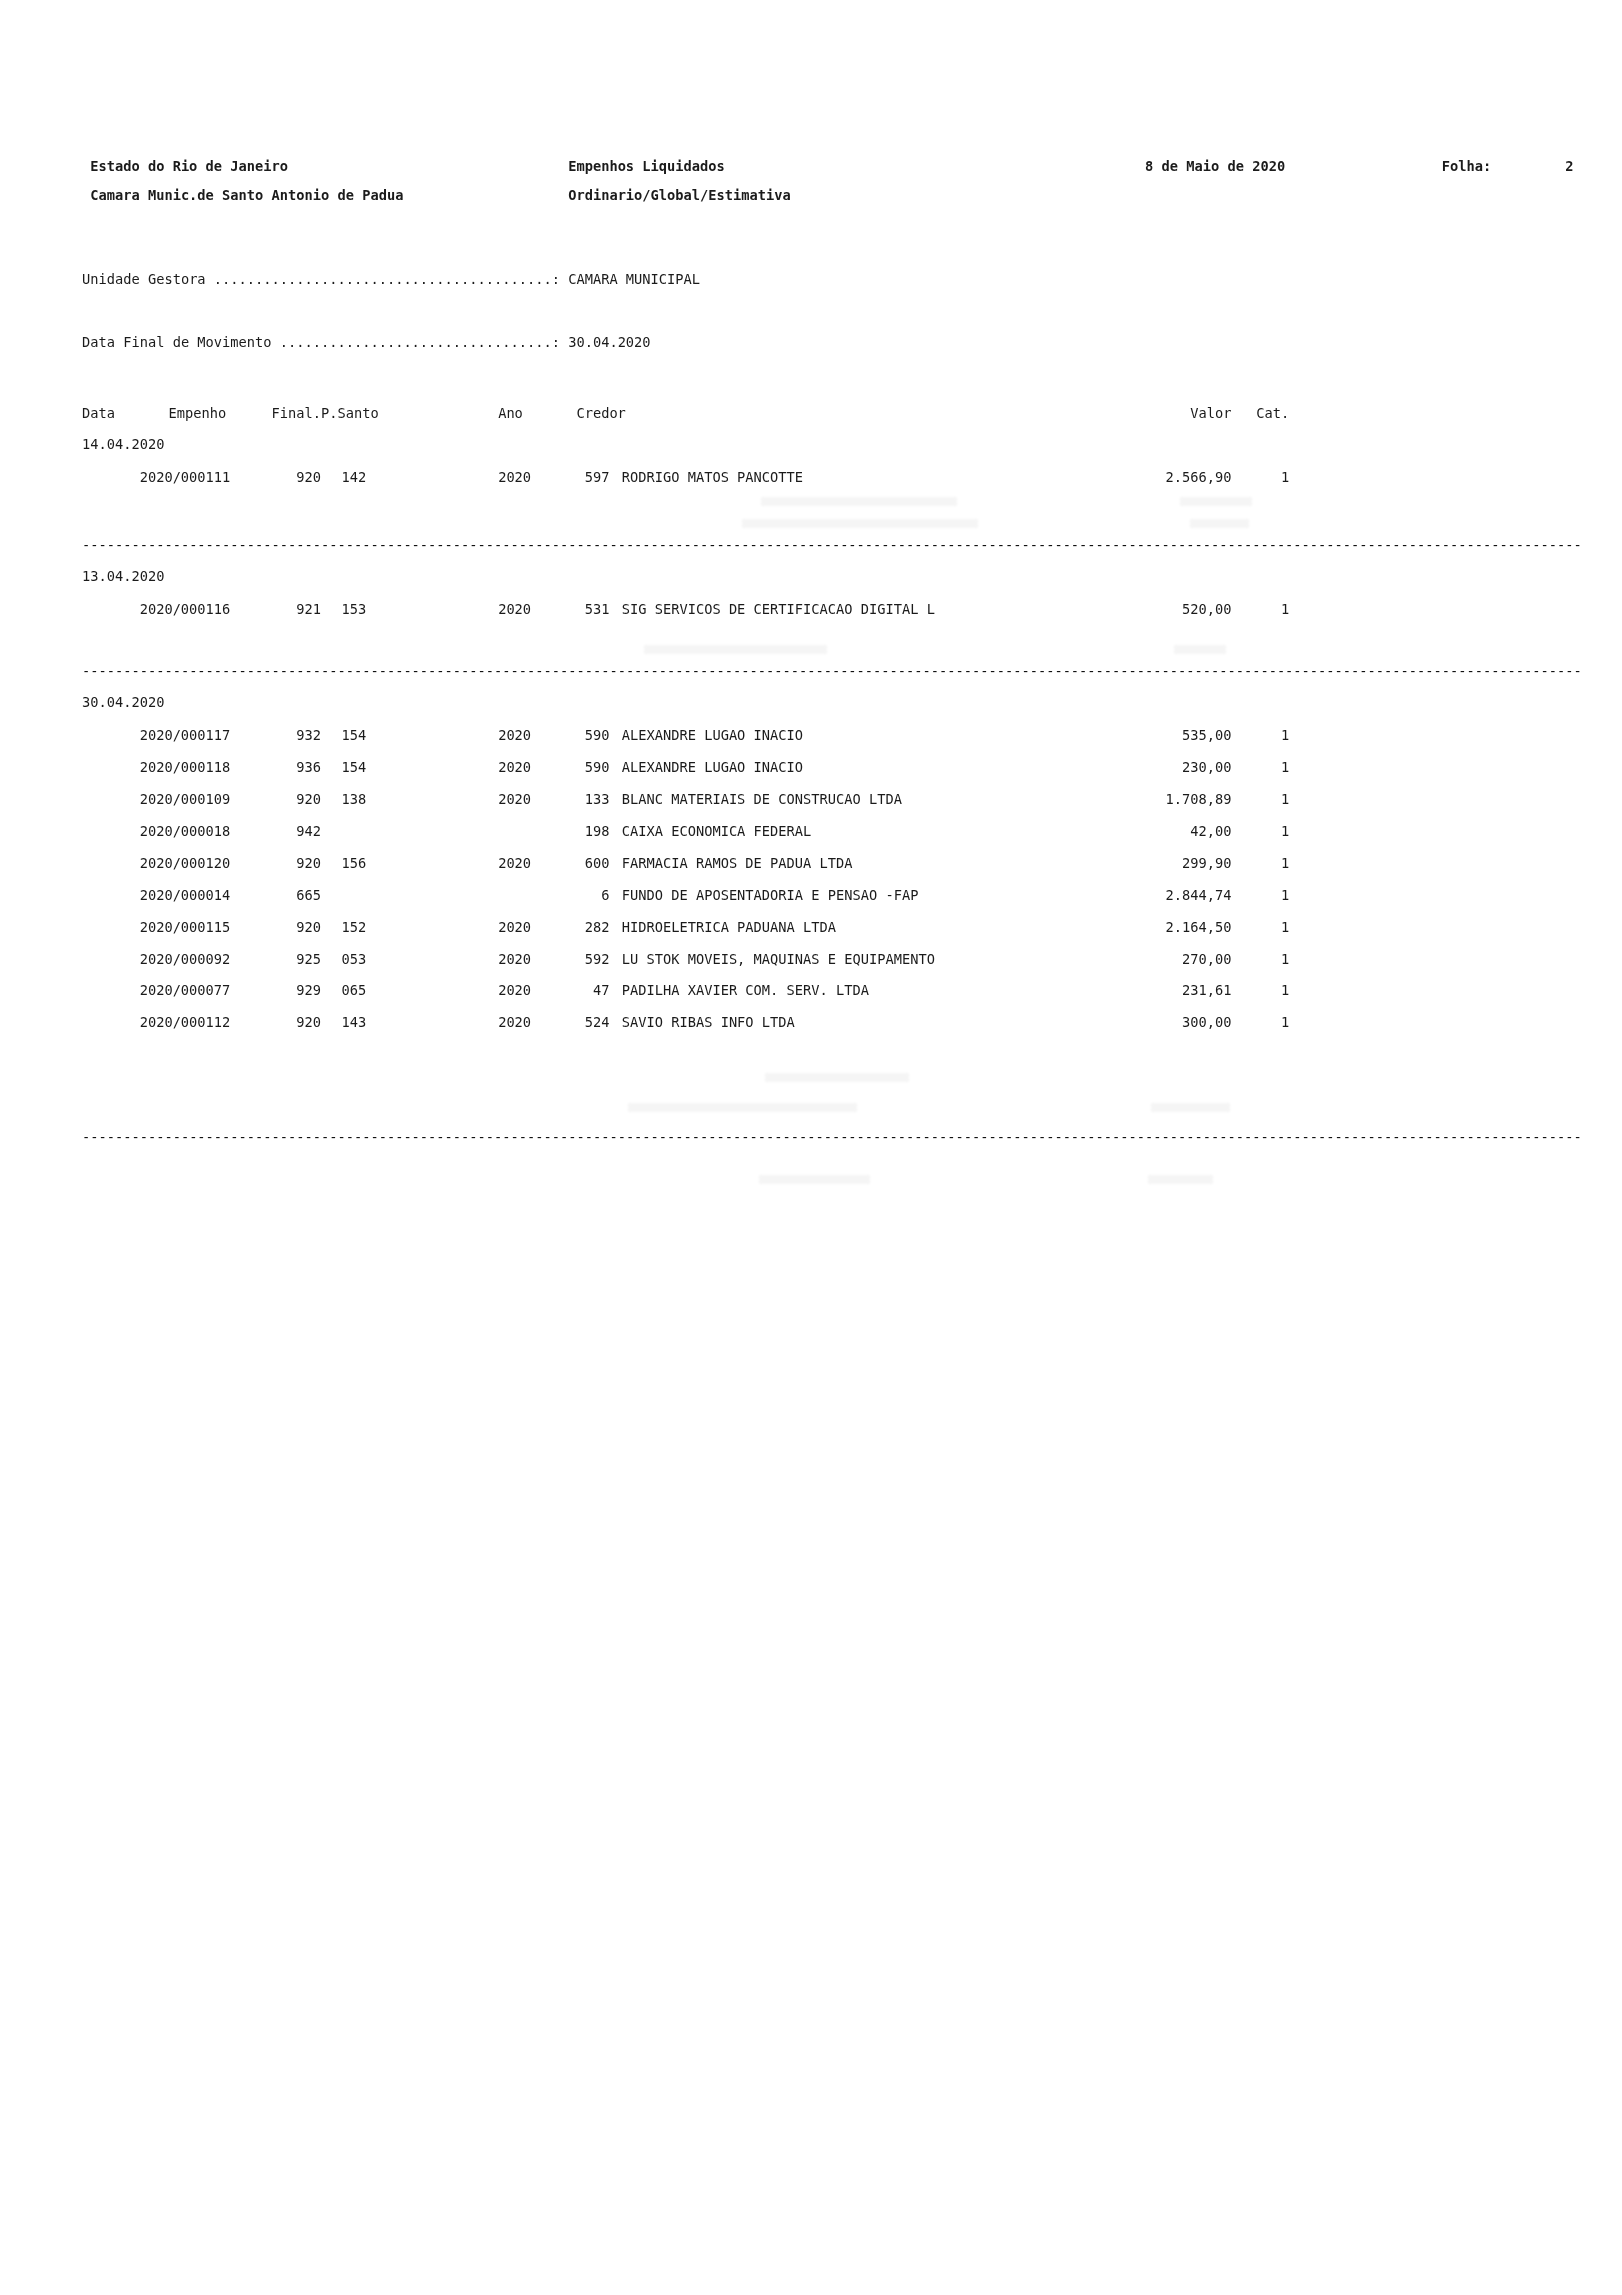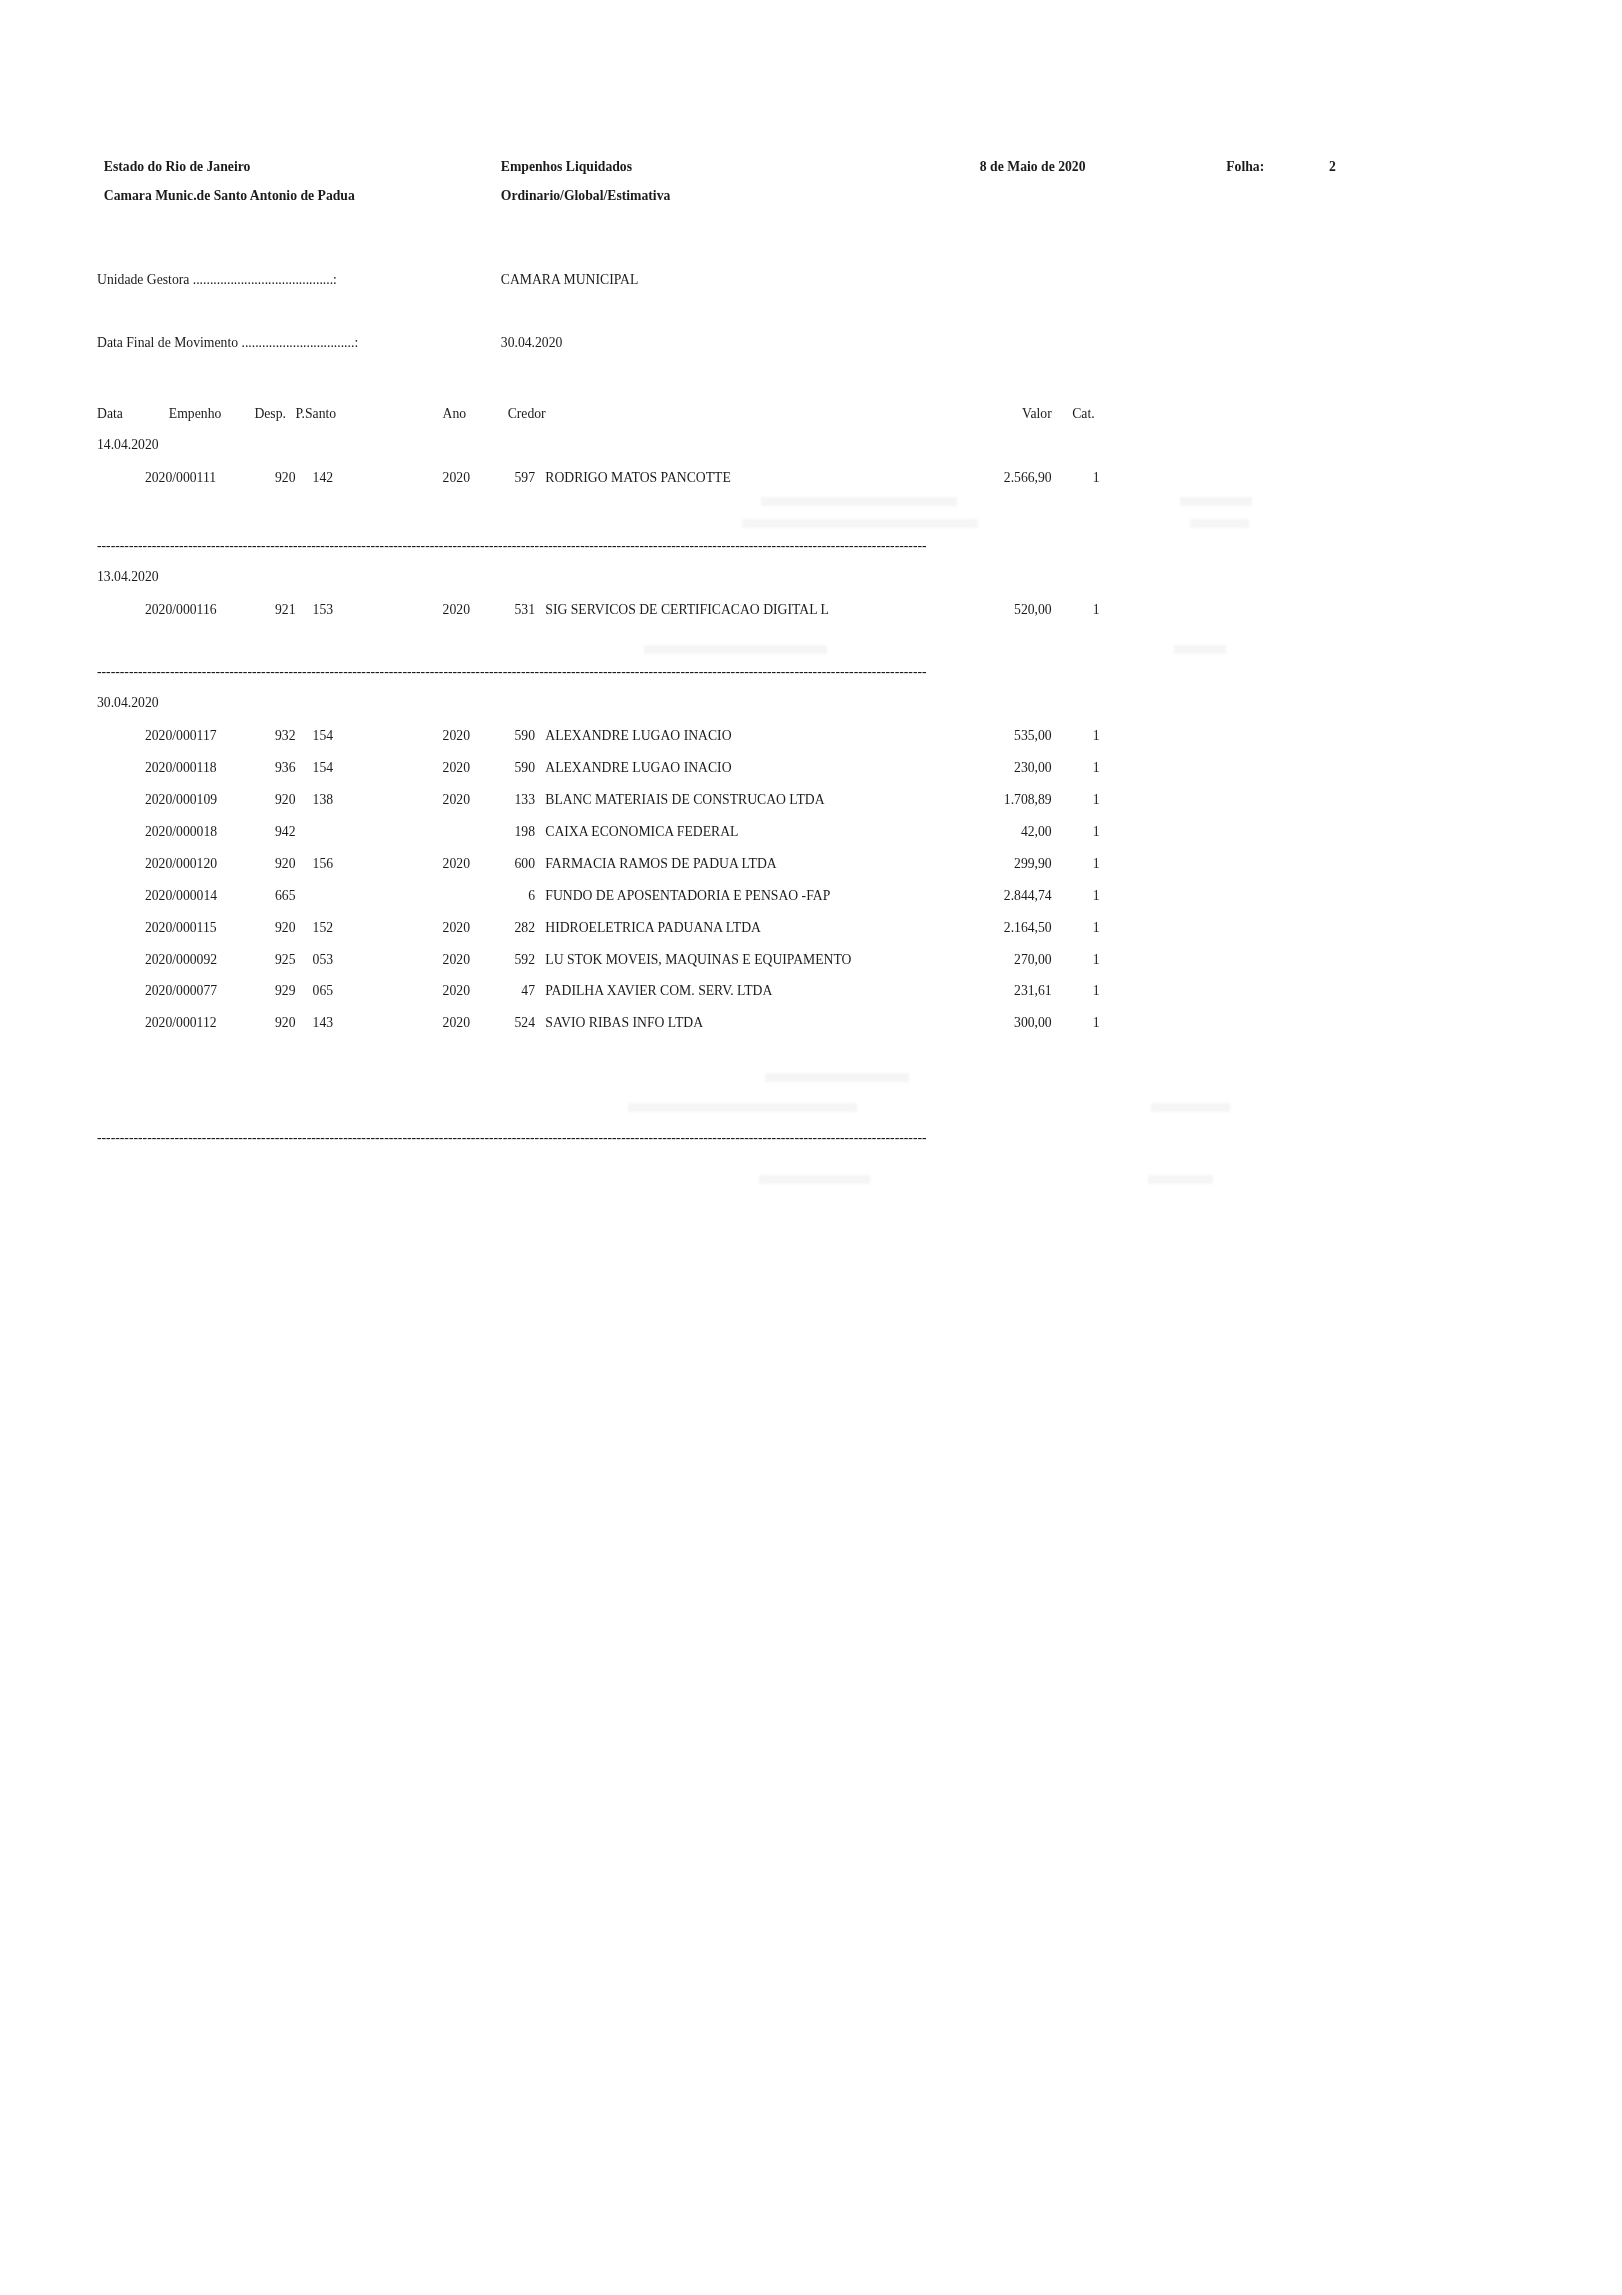--- a/index.html
+++ b/index.html
@@ -4,21 +4,21 @@
 <title>Empenhos Liquidados</title>
 <style>
   html,body{margin:0;padding:0;}
   body{
     width:1622px;height:2295px;background:#ffffff;position:relative;
     font-family:"DejaVu Sans Mono","Liberation Mono",monospace;
     font-size:13.7px;line-height:15.7px;color:#1b1b1b;
     -webkit-font-smoothing:antialiased;
   }
   .report{position:absolute;left:81px;top:0;width:1518px;height:2295px;}
-  .line{position:absolute;left:16px;height:15.7px;white-space:pre;width:1518px;font-family:Liberation Serif, serif;}
+  .line{position:absolute;left:1px;height:15.7px;white-space:pre;width:1518px;}
   .line span{position:absolute;top:0;white-space:pre;}
   .b{font-weight:bold;}
   .r{text-align:right;}
   .sep{letter-spacing:0;color:#111;}
   .ghost{position:absolute;background:#7a7a7a;opacity:0.07;border-radius:1.3px;filter:blur(1.3px);}
 </style>
 </head>
 <body>
 
 <div class="report">
@@ -41,21 +41,21 @@
     <span style="left:59ch">Ordinario/Global/Estimativa</span>
   </div>
   <div class="line" style="top:335px">
     <span style="left:0">Data Final de Movimento .................................:</span>
     <span style="left:59ch">30.04.2020</span>
   </div>
 
   <div class="line" style="top:406px">
     <span style="left:0">Data</span>
     <span style="left:10.5ch">Empenho</span>
-    <span style="left:23ch">Desp.</span>
+    <span style="left:23ch">Final.</span>
     <span style="left:29ch">P.Santo</span>
     <span style="left:50.5ch">Ano</span>
     <span style="left:60ch">Credor</span>
     <span class="r" style="left:126ch;width:13.5ch">Valor</span>
     <span style="left:142.5ch">Cat.</span>
   </div>
 
   <div id="table-body">
       <div class="line" style="top: 437px;"><span style="left: 0px;">14.04.2020</span></div>
       <div class="line" style="top: 470px;"><span style="left: 7ch;">2020/000111</span><span style="left: 26ch;">920</span><span style="left: 31.5ch;">142</span><span style="left: 50.5ch;">2020</span><span class="r" style="left: 59.5ch; width: 4.5ch;">597</span><span style="left: 65.5ch;">RODRIGO MATOS PANCOTTE</span><span class="r" style="left: 126ch; width: 13.5ch;">2.566,90</span><span class="r" style="left: 141.5ch; width: 5ch;">1</span></div>

